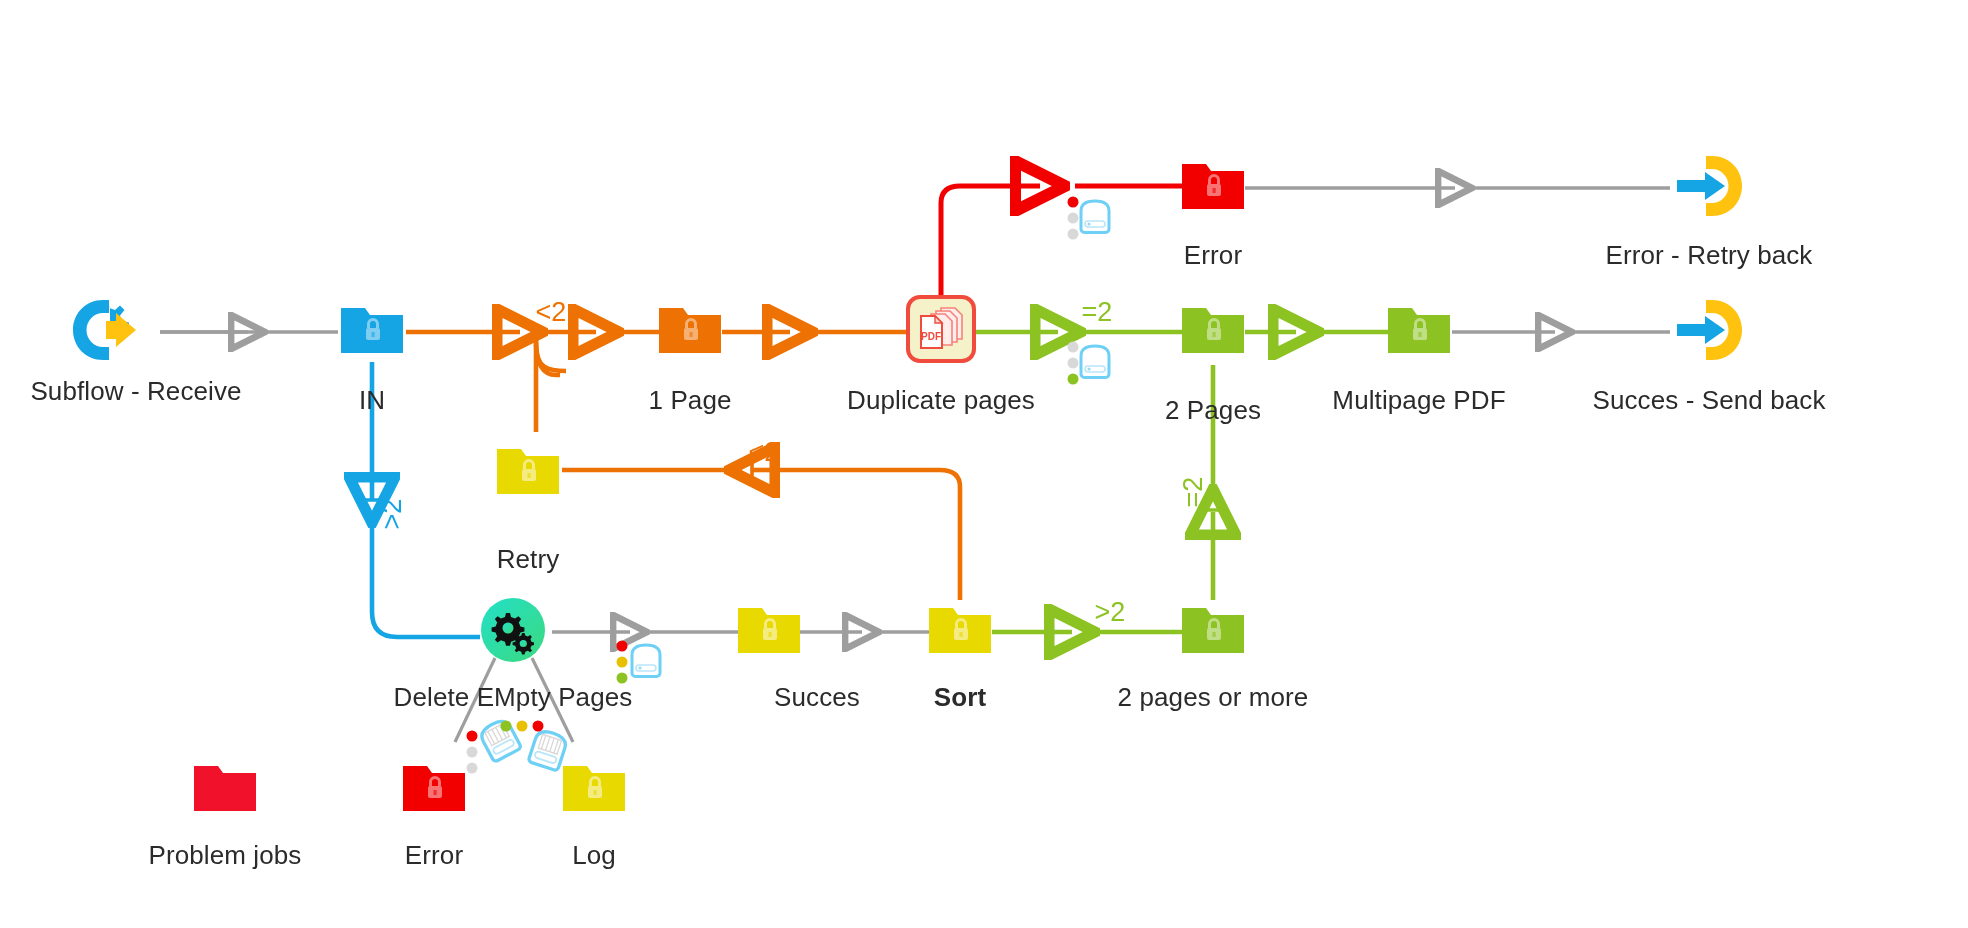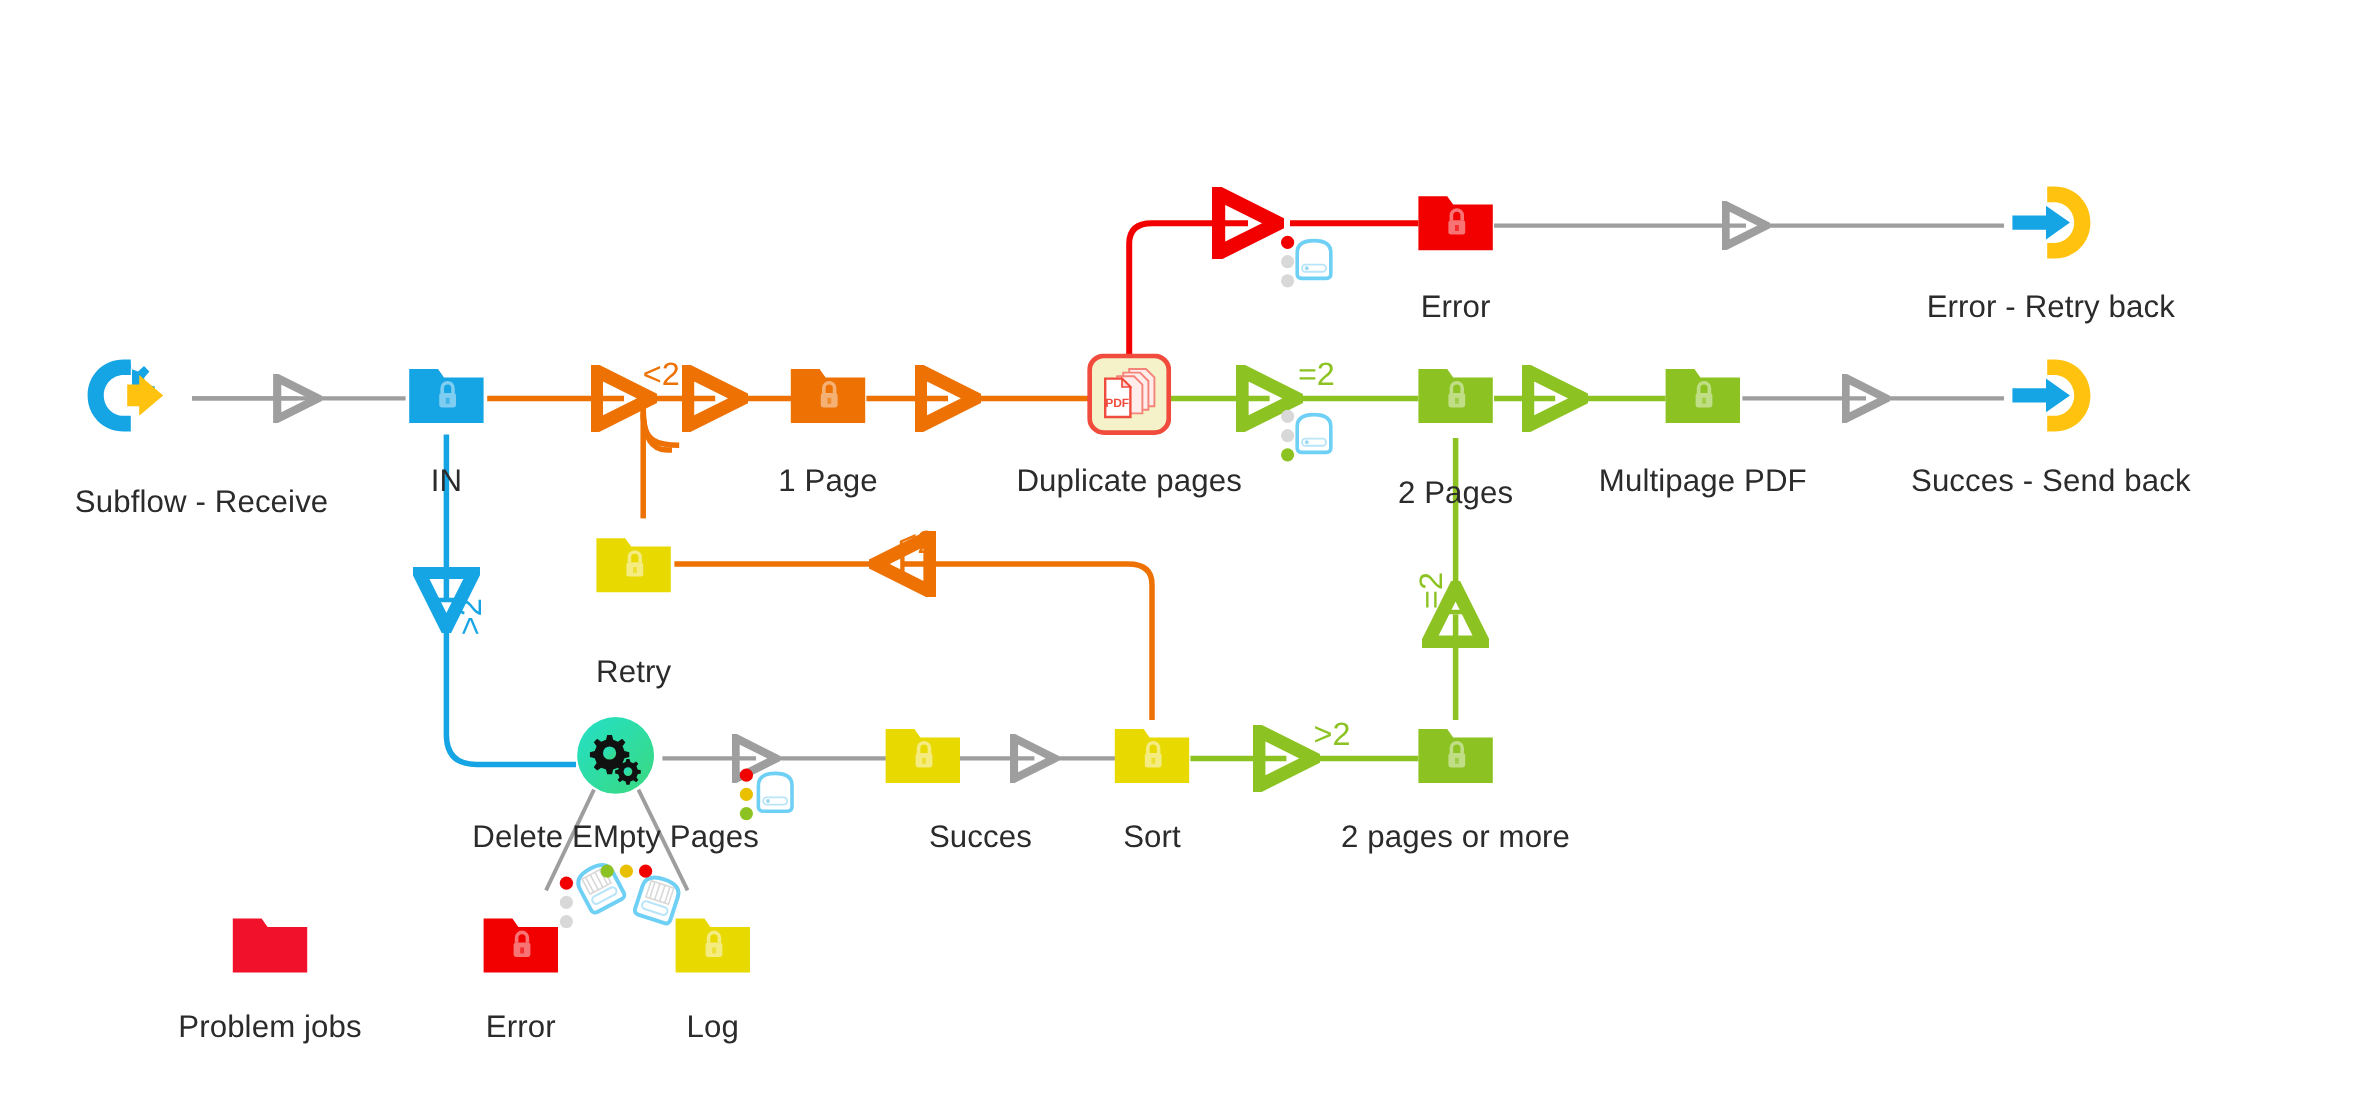--- a/index.html
+++ b/index.html
@@ -94,21 +94,21 @@
 
   <div class="node" style="left:106px;top:332px;">
     <svg width="68" height="62" viewBox="0 0 68 62">
       <path d="M30 2 L36 2 L37.5 9 L43 11 L48 6.5 L52.5 11 L48 16.5 L50 22 L57 23.5 L57 30.5 L50 32 L50 30
                L38 30 L38 9 Z" fill="#16A5E4"></path>
       <path d="M31 1 C14 1 1 14 1 31 C1 48 14 61 31 61 L37 61 L37 48 L31 48 C22 48 14.5 40.5 14.5 31
                C14.5 21.5 22 14 31 14 L37 14 L37 1 Z" fill="#16A5E4"></path>
       <path d="M34 22 L34 40 L44 40 L44 48 L64 31 L44 14 L44 22 Z" fill="#FFC20E"></path>
     </svg>
   </div>
-  <div class="node-label" style="left:136px;top:403px;margin-left:32px;">Subflow - Receive</div>
+  <div class="node-label" style="left:136px;top:376px;">Subflow - Receive</div>
 
   <div class="node" style="left:372px;top:332px;">
     <svg width="66" height="56" viewBox="0 0 66 56">
       <path d="M2 6 h24 l5 7 h33 v38 h-62 Z" fill="#16A5E4"></path>
       <rect x="27" y="26" width="14" height="12" rx="2" fill="#ffffff" opacity="0.45"></rect>
       <path d="M29.5 26 v-4 a4.5 4.5 0 0 1 9 0 v4" fill="none" stroke="#ffffff" stroke-width="3" opacity="0.45"></path>
       <rect x="32.5" y="30" width="3.2" height="5" fill="#16A5E4" opacity="0.6"></rect>
     </svg>
   </div>
   <div class="node-label" style="left:372px;top:385px;">IN</div>
@@ -233,21 +233,21 @@
   <div class="node-label" style="left:769px;top:682px;margin-left:48px;">Succes</div>
 
   <div class="node" style="left:960px;top:632px;">
     <svg width="66" height="56" viewBox="0 0 66 56">
       <path d="M2 6 h24 l5 7 h33 v38 h-62 Z" fill="#E8D900"></path>
       <rect x="27" y="26" width="14" height="12" rx="2" fill="#ffffff" opacity="0.5"></rect>
       <path d="M29.5 26 v-4 a4.5 4.5 0 0 1 9 0 v4" fill="none" stroke="#ffffff" stroke-width="3" opacity="0.5"></path>
       <rect x="32.5" y="30" width="3.2" height="5" fill="#E8D900" opacity="0.6"></rect>
     </svg>
   </div>
-  <div class="node-label" style="left:960px;top:682px;">Sort</div>
+  <div class="node-label" style="left:960px;top:682px;font-weight:bold;">Sort</div>
 
   <div class="node" style="left:1213px;top:632px;">
     <svg width="66" height="56" viewBox="0 0 66 56">
       <path d="M2 6 h24 l5 7 h33 v38 h-62 Z" fill="#8CC322"></path>
       <rect x="27" y="26" width="14" height="12" rx="2" fill="#ffffff" opacity="0.45"></rect>
       <path d="M29.5 26 v-4 a4.5 4.5 0 0 1 9 0 v4" fill="none" stroke="#ffffff" stroke-width="3" opacity="0.45"></path>
       <rect x="32.5" y="30" width="3.2" height="5" fill="#8CC322" opacity="0.6"></rect>
     </svg>
   </div>
   <div class="node-label" style="left:1213px;top:682px;">2 pages or more</div>

